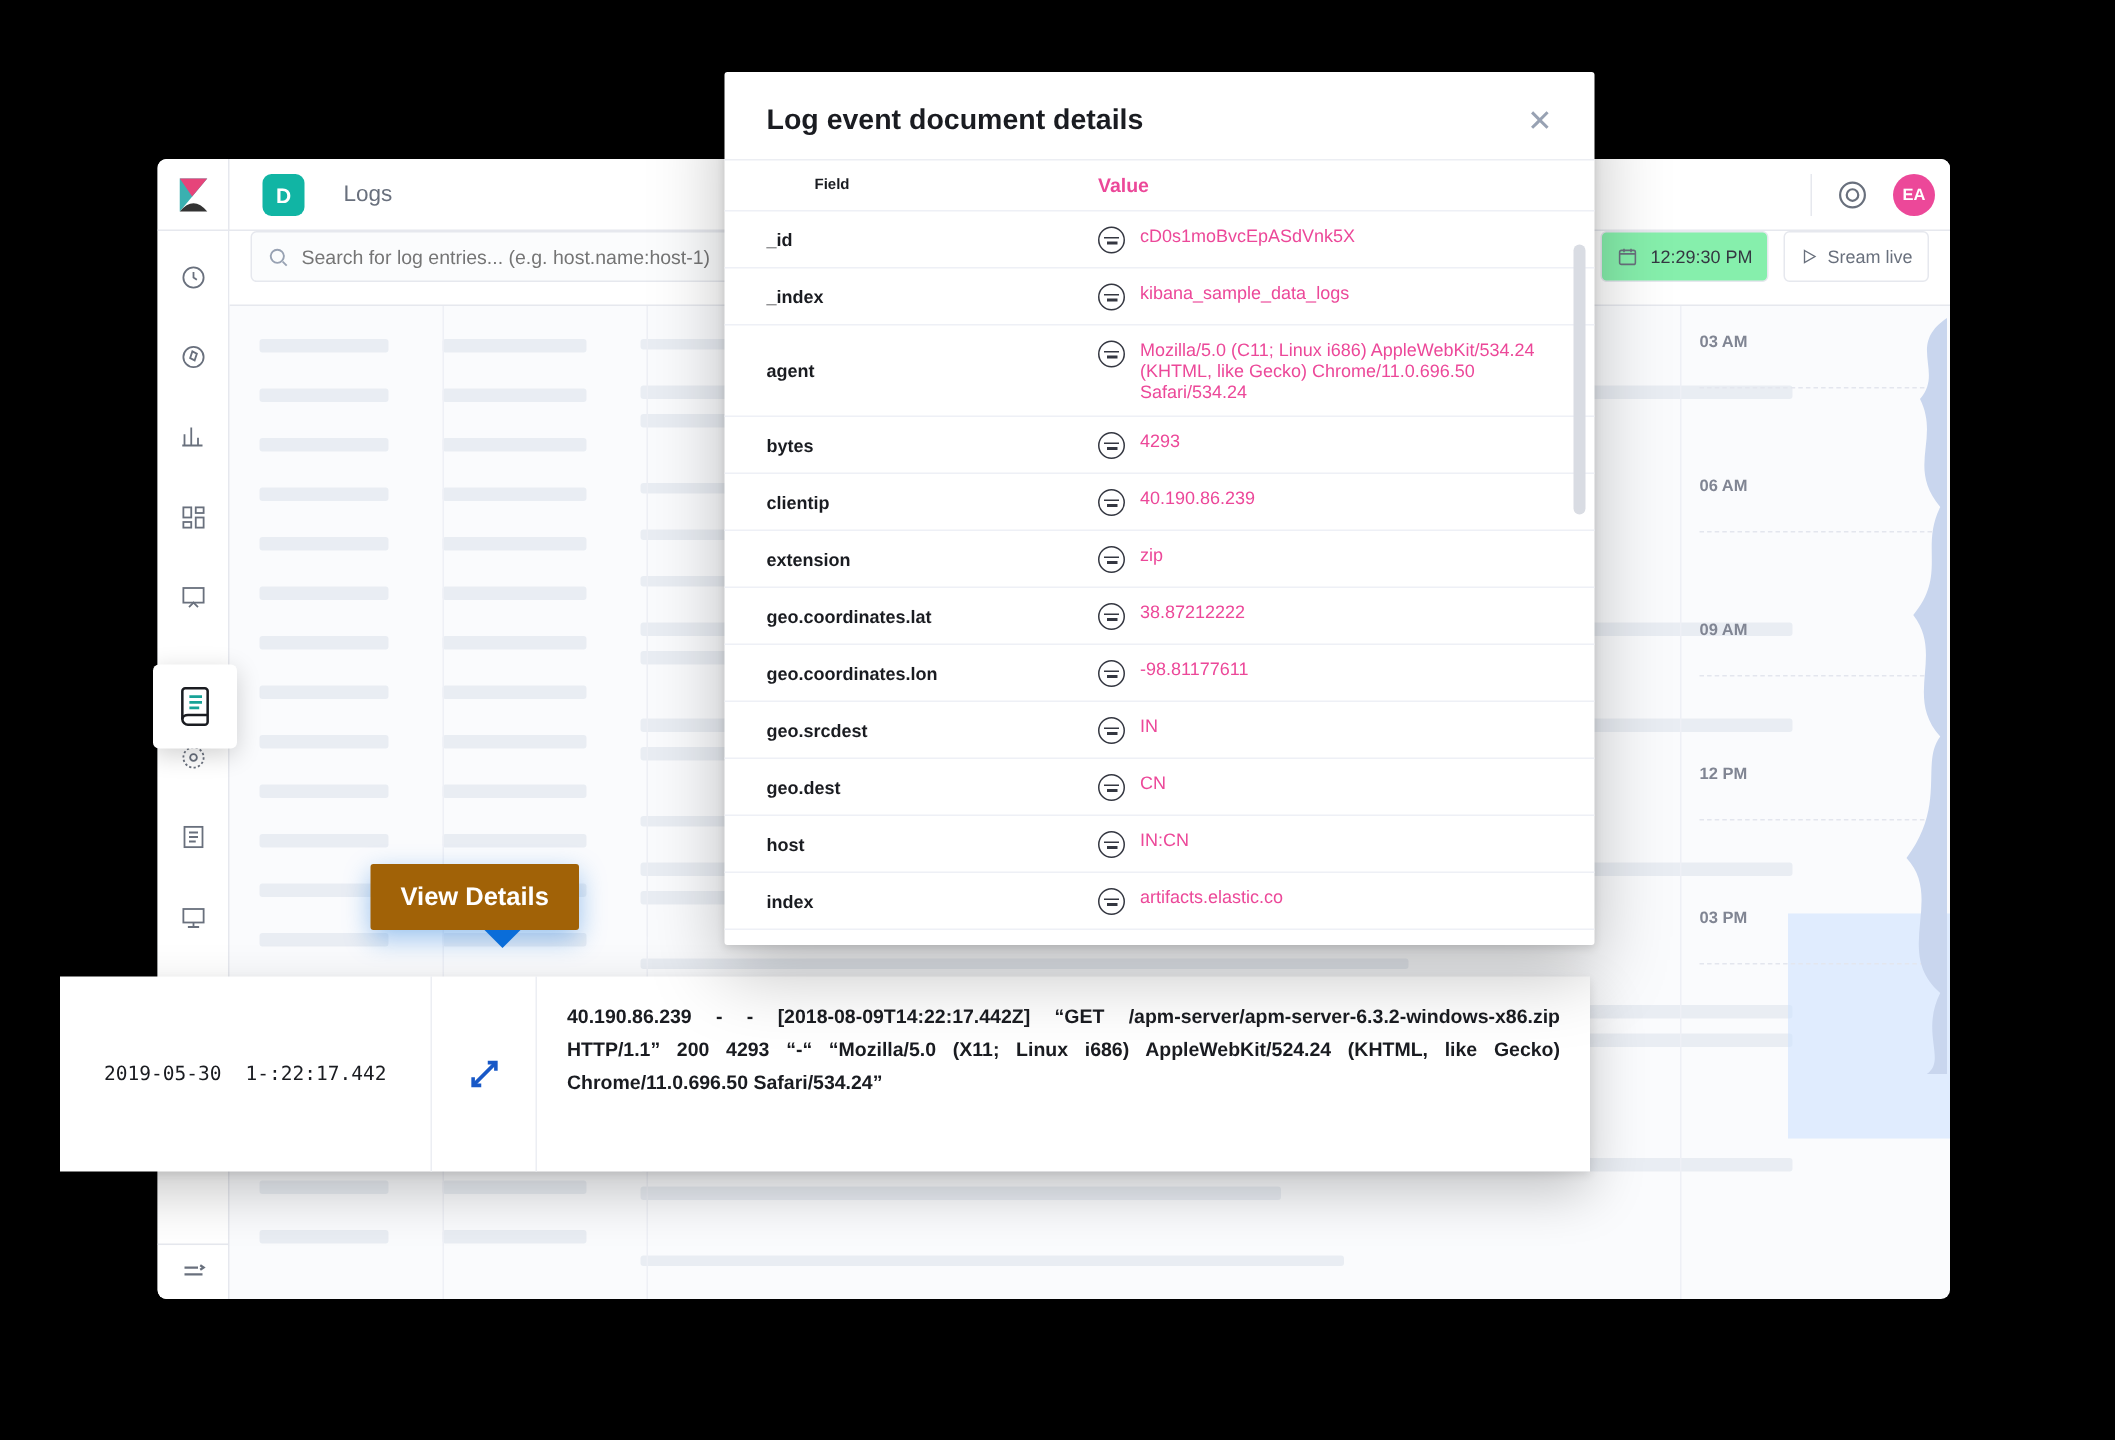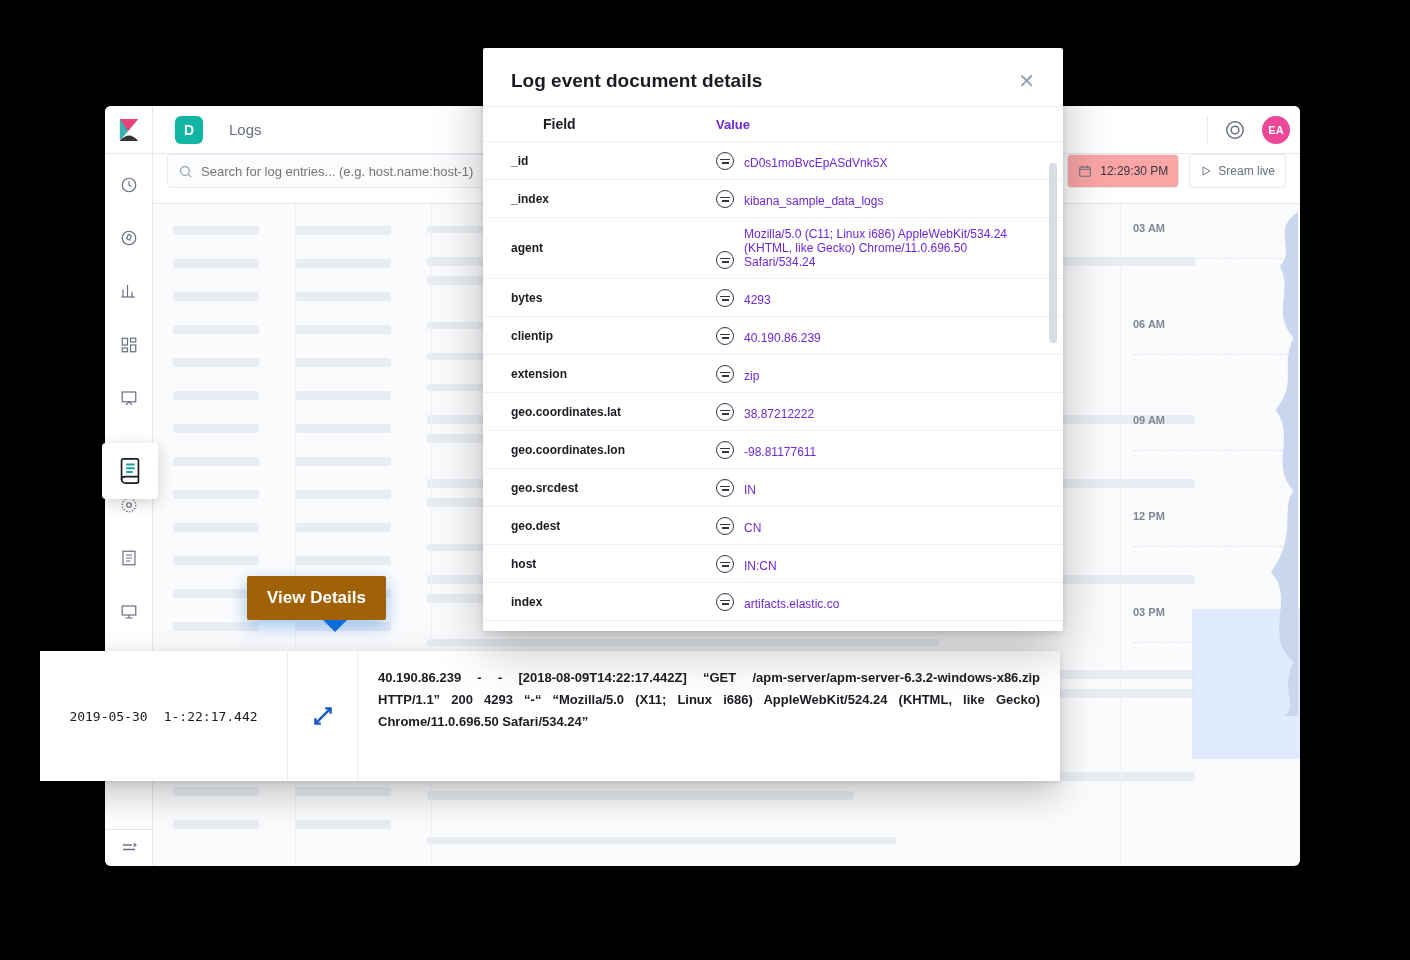--- a/index.html
+++ b/index.html
@@ -120,21 +120,21 @@
   .highlights-btn {
     height: 34px; padding: 0 12px;
     border: 1px solid #e6e8ee; border-radius: 4px;
     background: #fff; color: #69707d; font-size: 13px;
     display: flex; align-items: center;
   }
   .time-field {
     height: 34px; padding: 0 10px;
     border: 1px solid #e6e8ee; border-radius: 4px;
     display: flex; align-items: center; gap: 8px;
-    font-size: 12px; color: #343741; background: #fca5a5;
+    font-size: 12px; color: #343741; background: #86efac;
   }
   .stream-btn {
     height: 34px; padding: 0 10px;
     border: 1px solid #e6e8ee; border-radius: 4px;
     display: flex; align-items: center; gap: 6px;
     font-size: 12px; color: #69707d; background: #fff;
   }
 
   
   .main {
@@ -202,22 +202,22 @@
   }
   .flyout-scroll .thumb { position:absolute; top:0; width:8px; height:180px; background:#d9dce3; border-radius:4px; }
   .ft-row {
     display:flex; align-items:center;
     padding: 9px 28px;
     border-bottom: 1px solid #eef0f6;
     font-size: 12px;
   }
   .ft-row.head { font-weight: 700; color:#1a1c21; font-size: 13px; }
   .ft-field { width: 205px; color:#1a1c21; font-weight: 600; font-size: 12px; }
-  .ft-row.head .ft-field { font-weight:700; font-size:14px;padding-left:32px;}
-  .ft-val { flex:1; display:flex; align-items:flex-end; gap:10px; color:#6d28d9; }
+  .ft-row.head .ft-field { font-weight:700; font-size:10px;padding-left:32px;}
+  .ft-val { flex:1; display:flex; align-items:flex-start; gap:10px; color:#ec4899;margin-left:16px; }
   .ft-val .txt { flex:1; overflow-wrap: anywhere; }
   .type-badge {
     width: 18px; height: 18px; border-radius: 50%;
     border: 1px solid #343741;
     display:flex; align-items:center; justify-content:center;
     flex-shrink: 0;
     margin-top: 1px;
   }
   .type-badge::before, .type-badge::after {
     content:""; position: relative; display:block; width:10px; height:1.5px; background:#343741;

